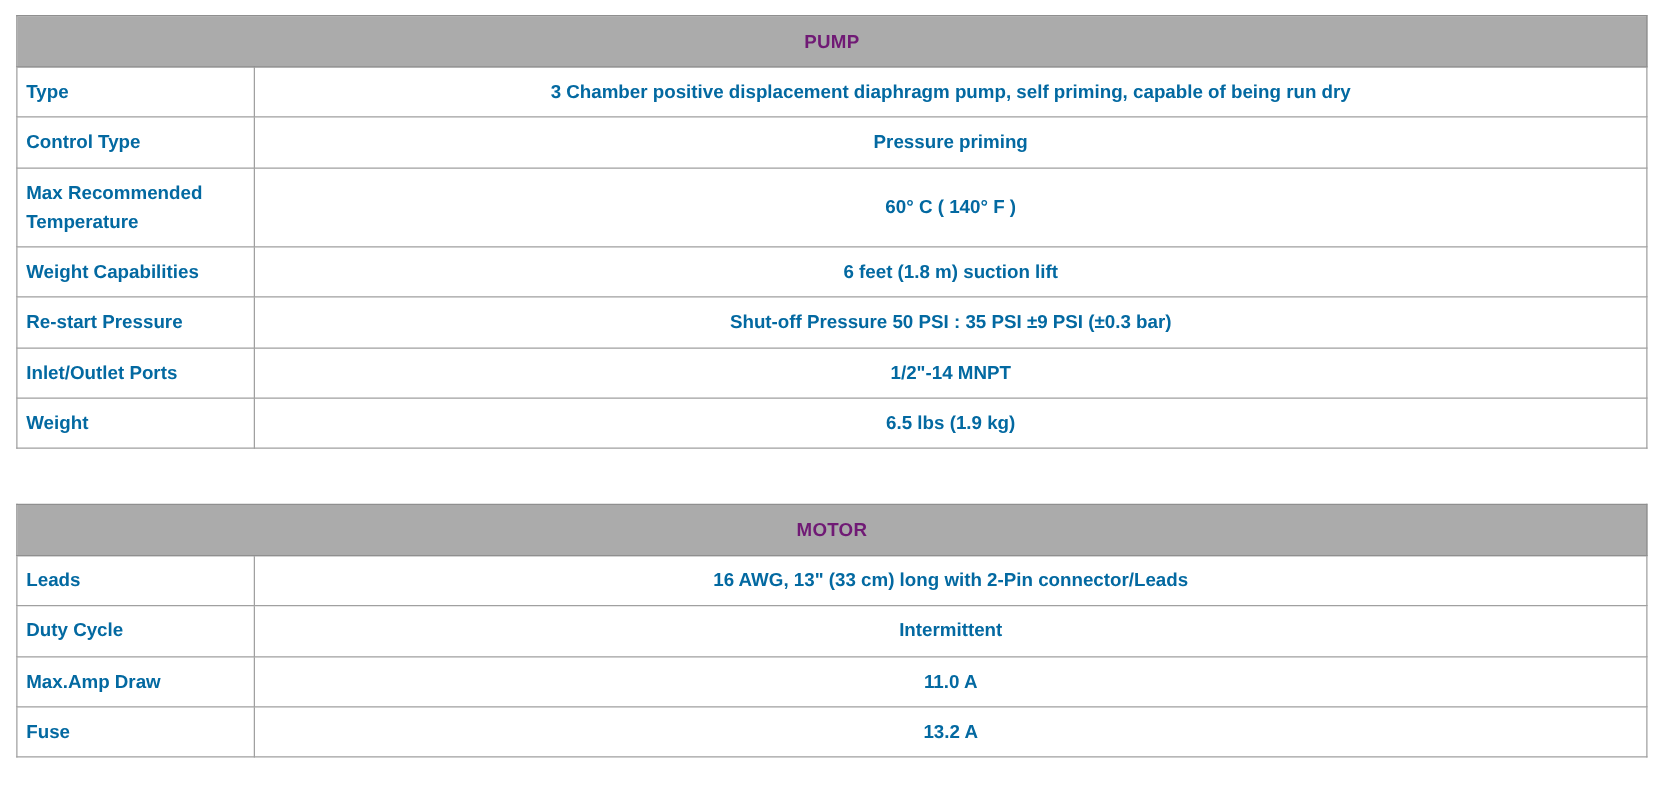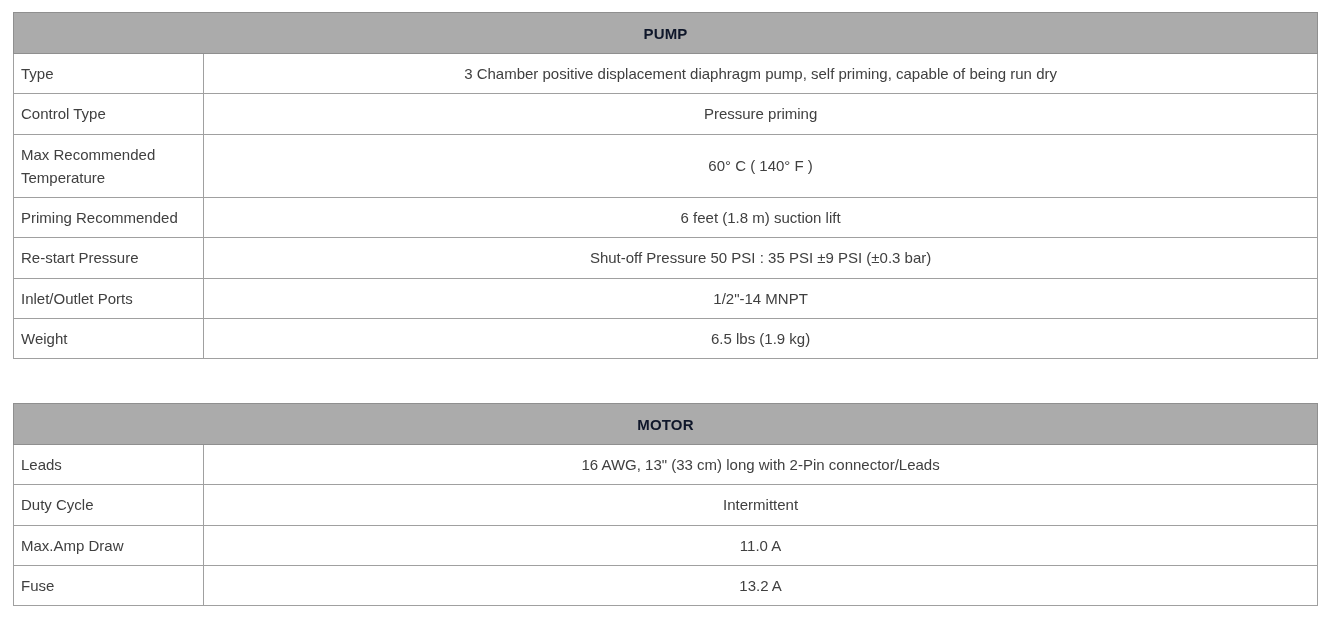--- a/index.html
+++ b/index.html
@@ -26,34 +26,34 @@
     border-collapse: collapse;
     table-layout: fixed;
     background: #ffffff;
     border: 1px solid #8f8f8f;
   }
   table.spec + table.spec {
     margin-top: 44px;
   }
   table.spec th.section-head {
     background: #ababab;
-    color: #0f172a;
+    color: #701a75;
     font-size: 15px;
     font-weight: bold;
     text-align: center;
     letter-spacing: 0.2px;
     height: 40px;
     padding: 0;
     border: 1px solid #8f8f8f;
   }
   table.spec td {
     border: 1px solid #a0a0a0;
     font-size: 15px;
-    font-weight: normal;
-    color: #404040;
+    font-weight: bold;
+    color: #0369a1;
     padding: 8px 7px 8px 7px;
     vertical-align: middle;
     line-height: 1.55;
   }
   table.spec td.label {
     width: 190px;
   }
   table.spec td.value {
     width: 1113px;
     text-align: center;
@@ -91,21 +91,21 @@
         <td class="value">Pressure priming</td>
       </tr>
       <tr class="row-tall">
         <td class="label">
           <span class="label-wrap">Max Recommended</span>
           <span class="label-wrap">Temperature</span>
         </td>
         <td class="value">60° C ( 140° F )</td>
       </tr>
       <tr>
-        <td class="label">Priming Recommended</td>
+        <td class="label">Weight Capabilities</td>
         <td class="value">6 feet (1.8 m) suction lift</td>
       </tr>
       <tr>
         <td class="label">Re-start Pressure</td>
         <td class="value">Shut-off Pressure 50 PSI : 35 PSI ±9 PSI (±0.3 bar)</td>
       </tr>
       <tr>
         <td class="label">Inlet/Outlet Ports</td>
         <td class="value">1/2"-14 MNPT</td>
       </tr>

